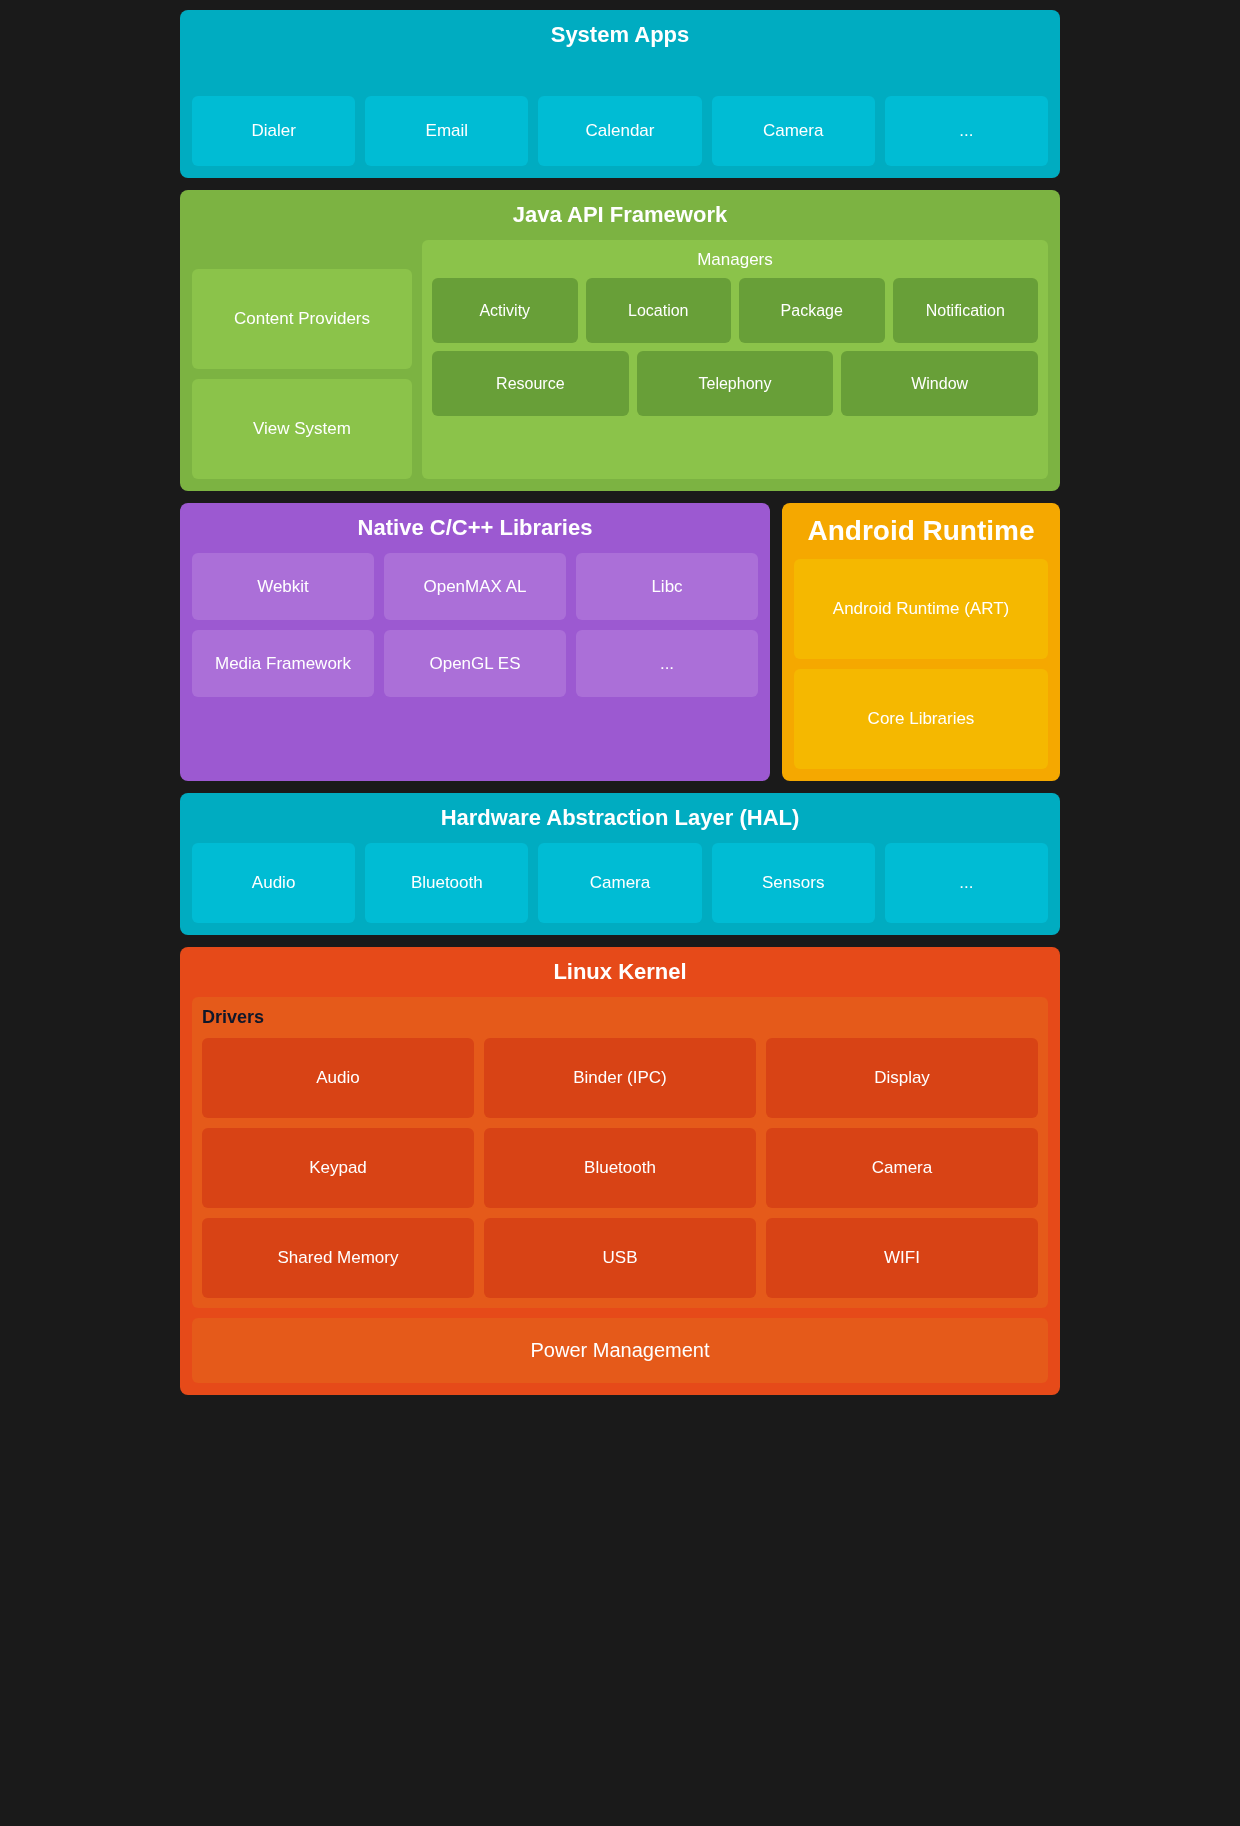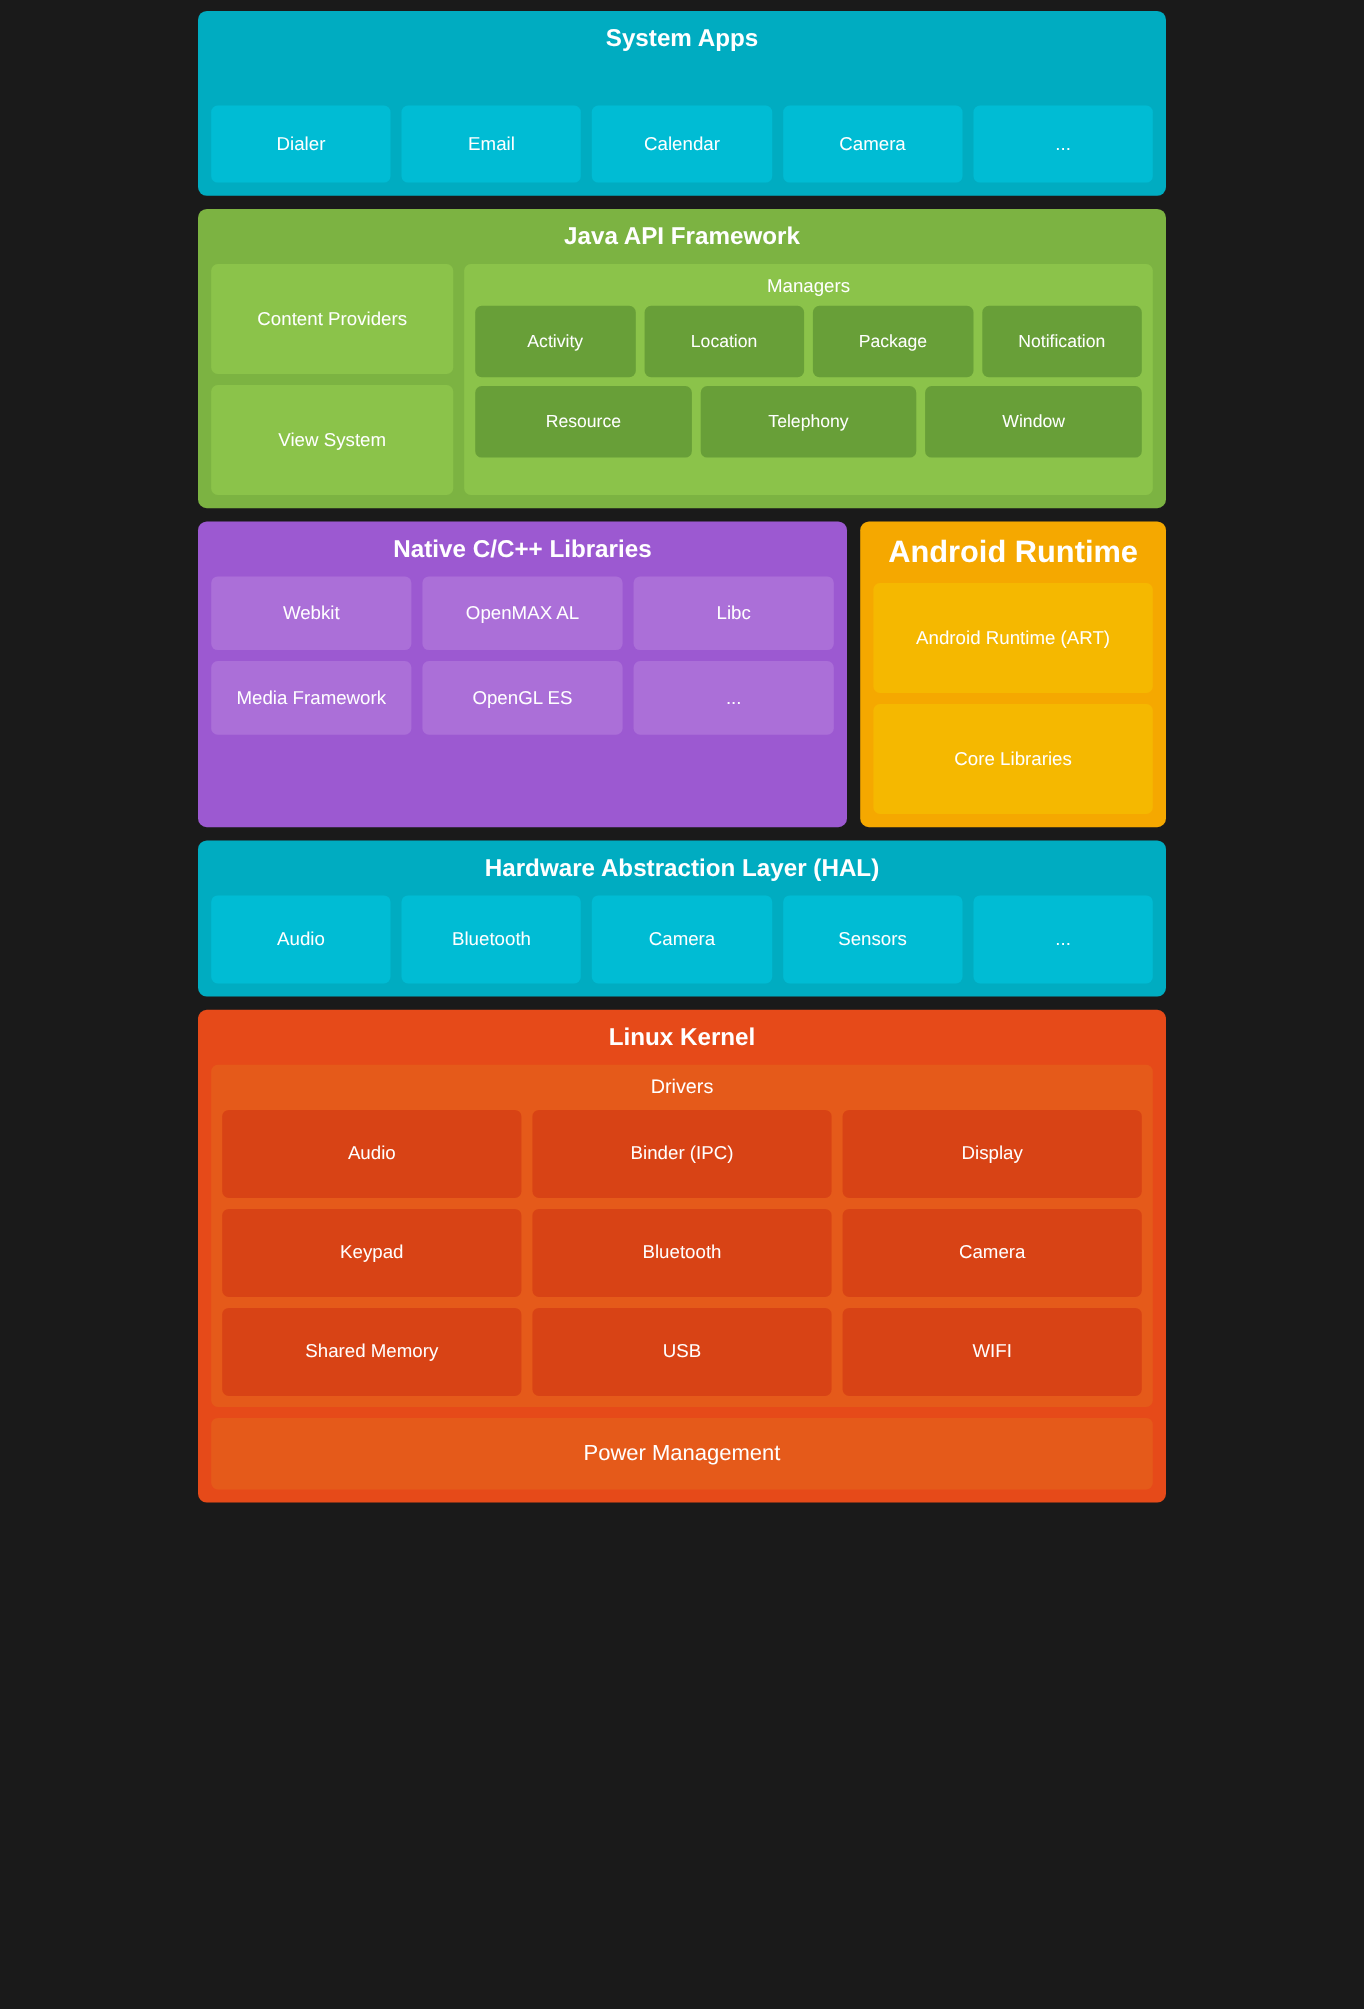--- a/index.html
+++ b/index.html
@@ -59,20 +59,21 @@
     .java-api .content-row {
       display: flex;
       gap: 10px;
     }
     .java-api .left-col {
       display: flex;
       flex-direction: column;
       gap: 10px;
       width: 220px;
       flex-shrink: 0;
+      margin-top: 29px;
     }
     .java-api .left-col .cell {
       background: #8bc34a;
       height: 100px;
     }
     .java-api .right-col {
       flex: 1;
       background: #8bc34a;
       border-radius: 6px;
       padding: 10px;
@@ -170,24 +171,23 @@
     .linux-kernel {
       background: #e64a19;
     }
     .linux-kernel .drivers-section {
       background: #e55a1a;
       border-radius: 6px;
       padding: 10px;
       margin-bottom: 10px;
     }
     .linux-kernel .drivers-title {
-      text-align: center;
-      color: #ffffff;
+      color: #0f172a;
       font-size: 18px;
-      font-weight: 400;
+      font-weight: 700;
       margin-bottom: 10px;
     }
     .linux-kernel .drivers-grid {
       display: grid;
       grid-template-columns: repeat(3, 1fr);
       gap: 10px;
     }
     .linux-kernel .cell {
       background: #d84315;
       height: 80px;

